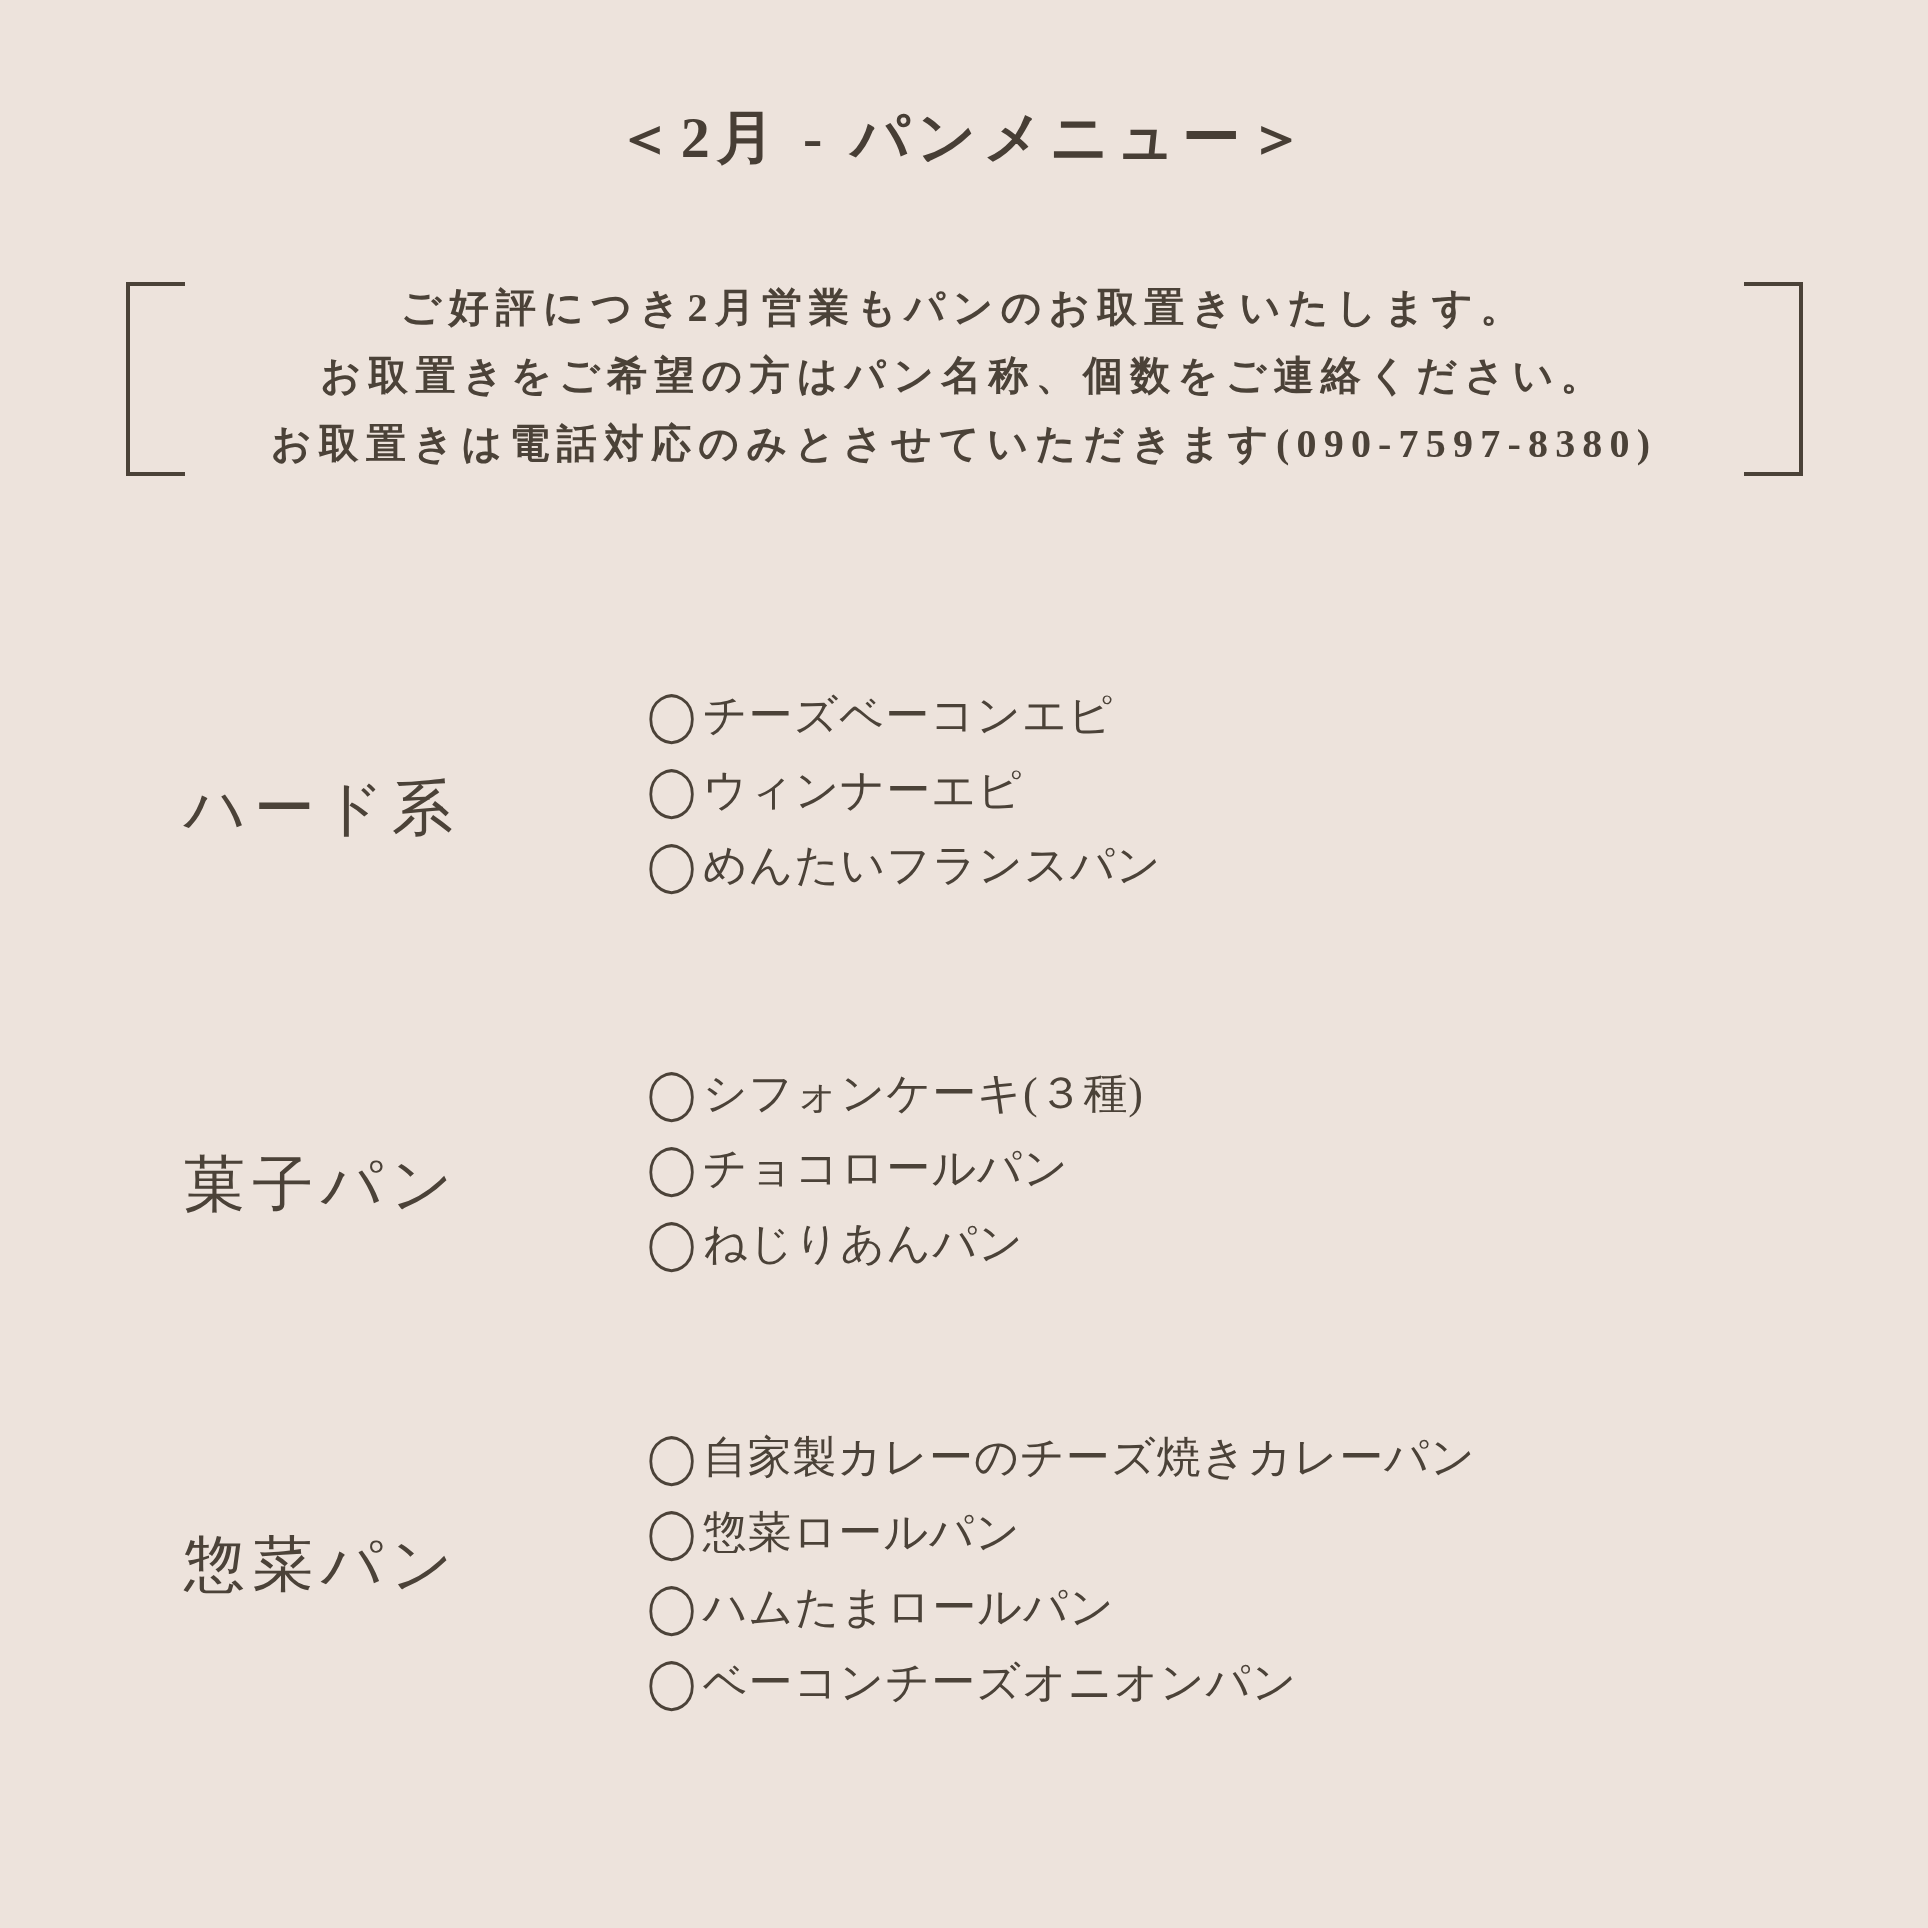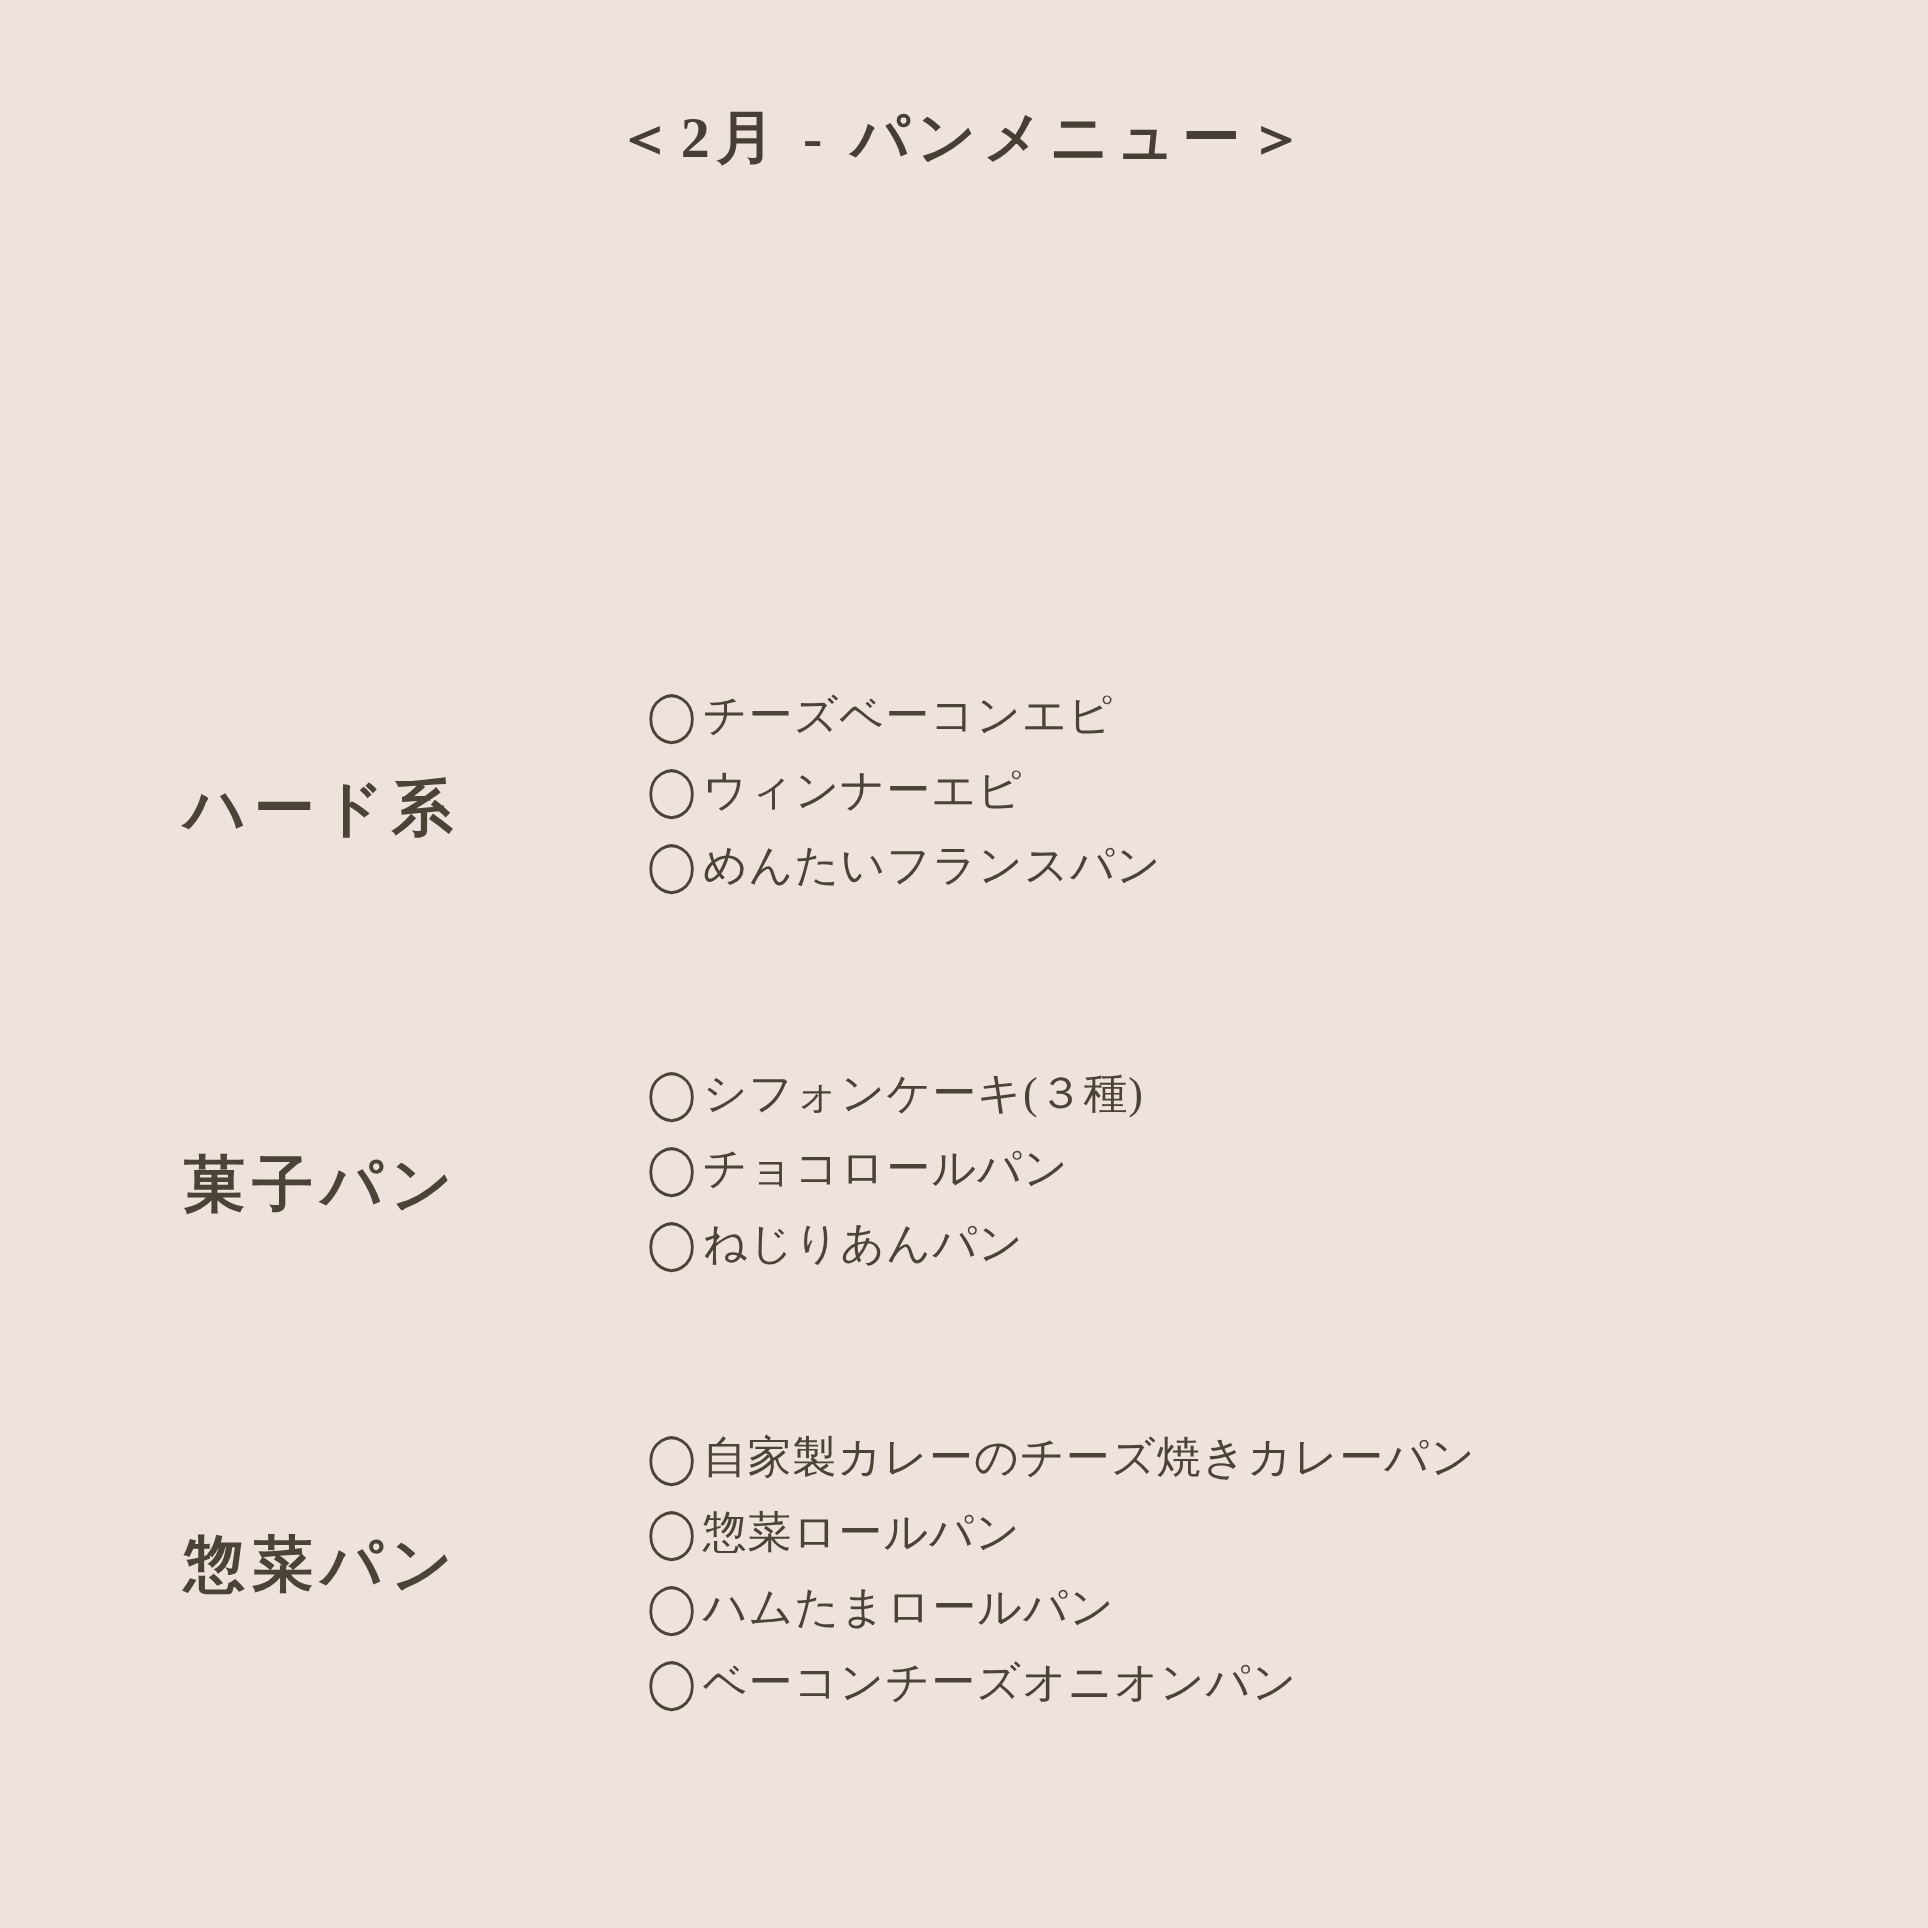--- a/index.html
+++ b/index.html
@@ -74,21 +74,21 @@
     left: 0;
   }
 
   
   .menu-group { position: absolute; left: 0; width: 1928px; }
   .category {
     position: absolute;
     left: 184px;
     margin: 0;
     font-size: 61px;
-    font-weight: 700;
+    font-weight: 400;
     letter-spacing: 0.12em;
     line-height: 66px;
     white-space: nowrap;
   }
   .items {
     position: absolute;
     left: 635px;
     margin: 12px;
     padding: 0;
     list-style: none;
@@ -113,20 +113,29 @@
   .group-savory .category { top: 1532px; }
   .group-savory .items    { top: 1408px; }
 </style>
 </head>
 <body>
 
 <div class="page">
 
   <div class="title">＜2月 - パンメニュー＞</div>
 
+  <div class="notice">
+    <div class="bracket left"></div>
+    <div class="bracket right"></div>
+    <div class="notice-lines">
+      <div class="notice-line">ご好評につき2月営業もパンのお取置きいたします。</div>
+      <div class="notice-line">お取置きをご希望の方はパン名称、個数をご連絡ください。</div>
+      <div class="notice-line">お取置きは電話対応のみとさせていただきます(090-7597-8380)</div>
+    </div>
+  </div>
 
   <section class="menu-group group-hard">
     <h2 class="category">ハード系</h2>
     <ul class="items">
       <li class="item"><span class="marker">◯</span><span>チーズベーコンエピ</span></li>
       <li class="item"><span class="marker">◯</span><span>ウィンナーエピ</span></li>
       <li class="item"><span class="marker">◯</span><span>めんたいフランスパン</span></li>
     </ul>
   </section>
 

